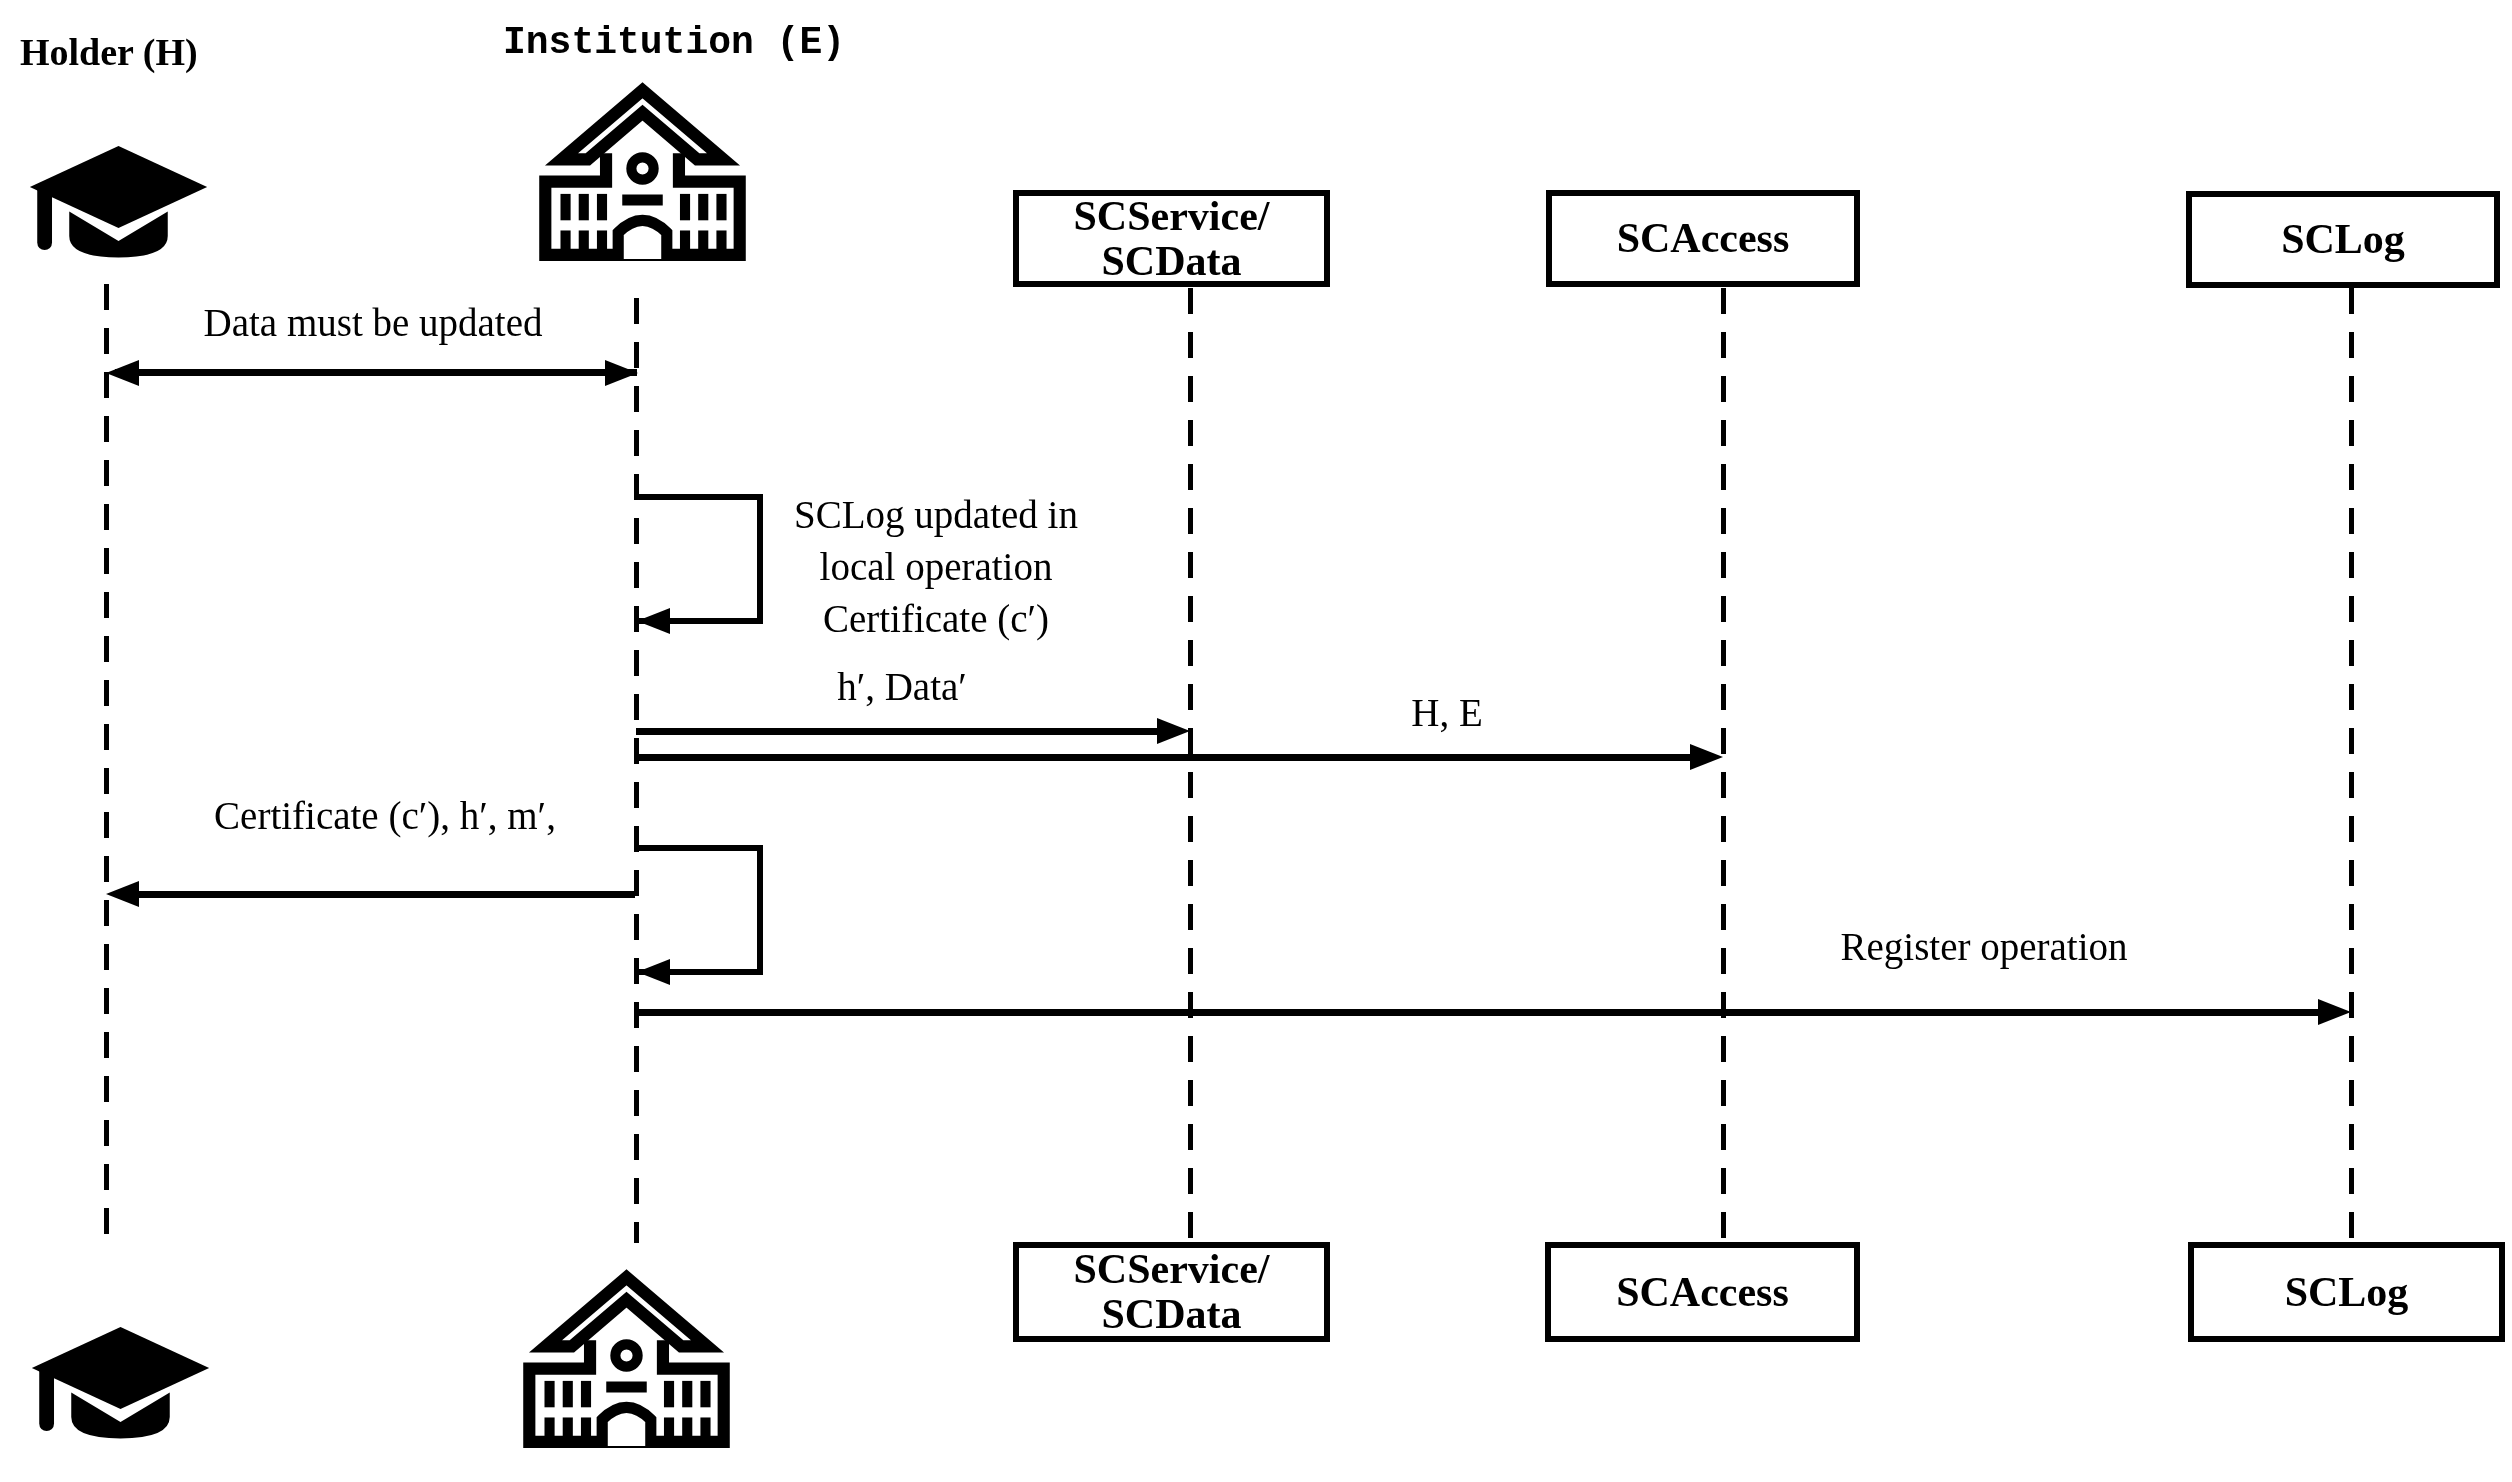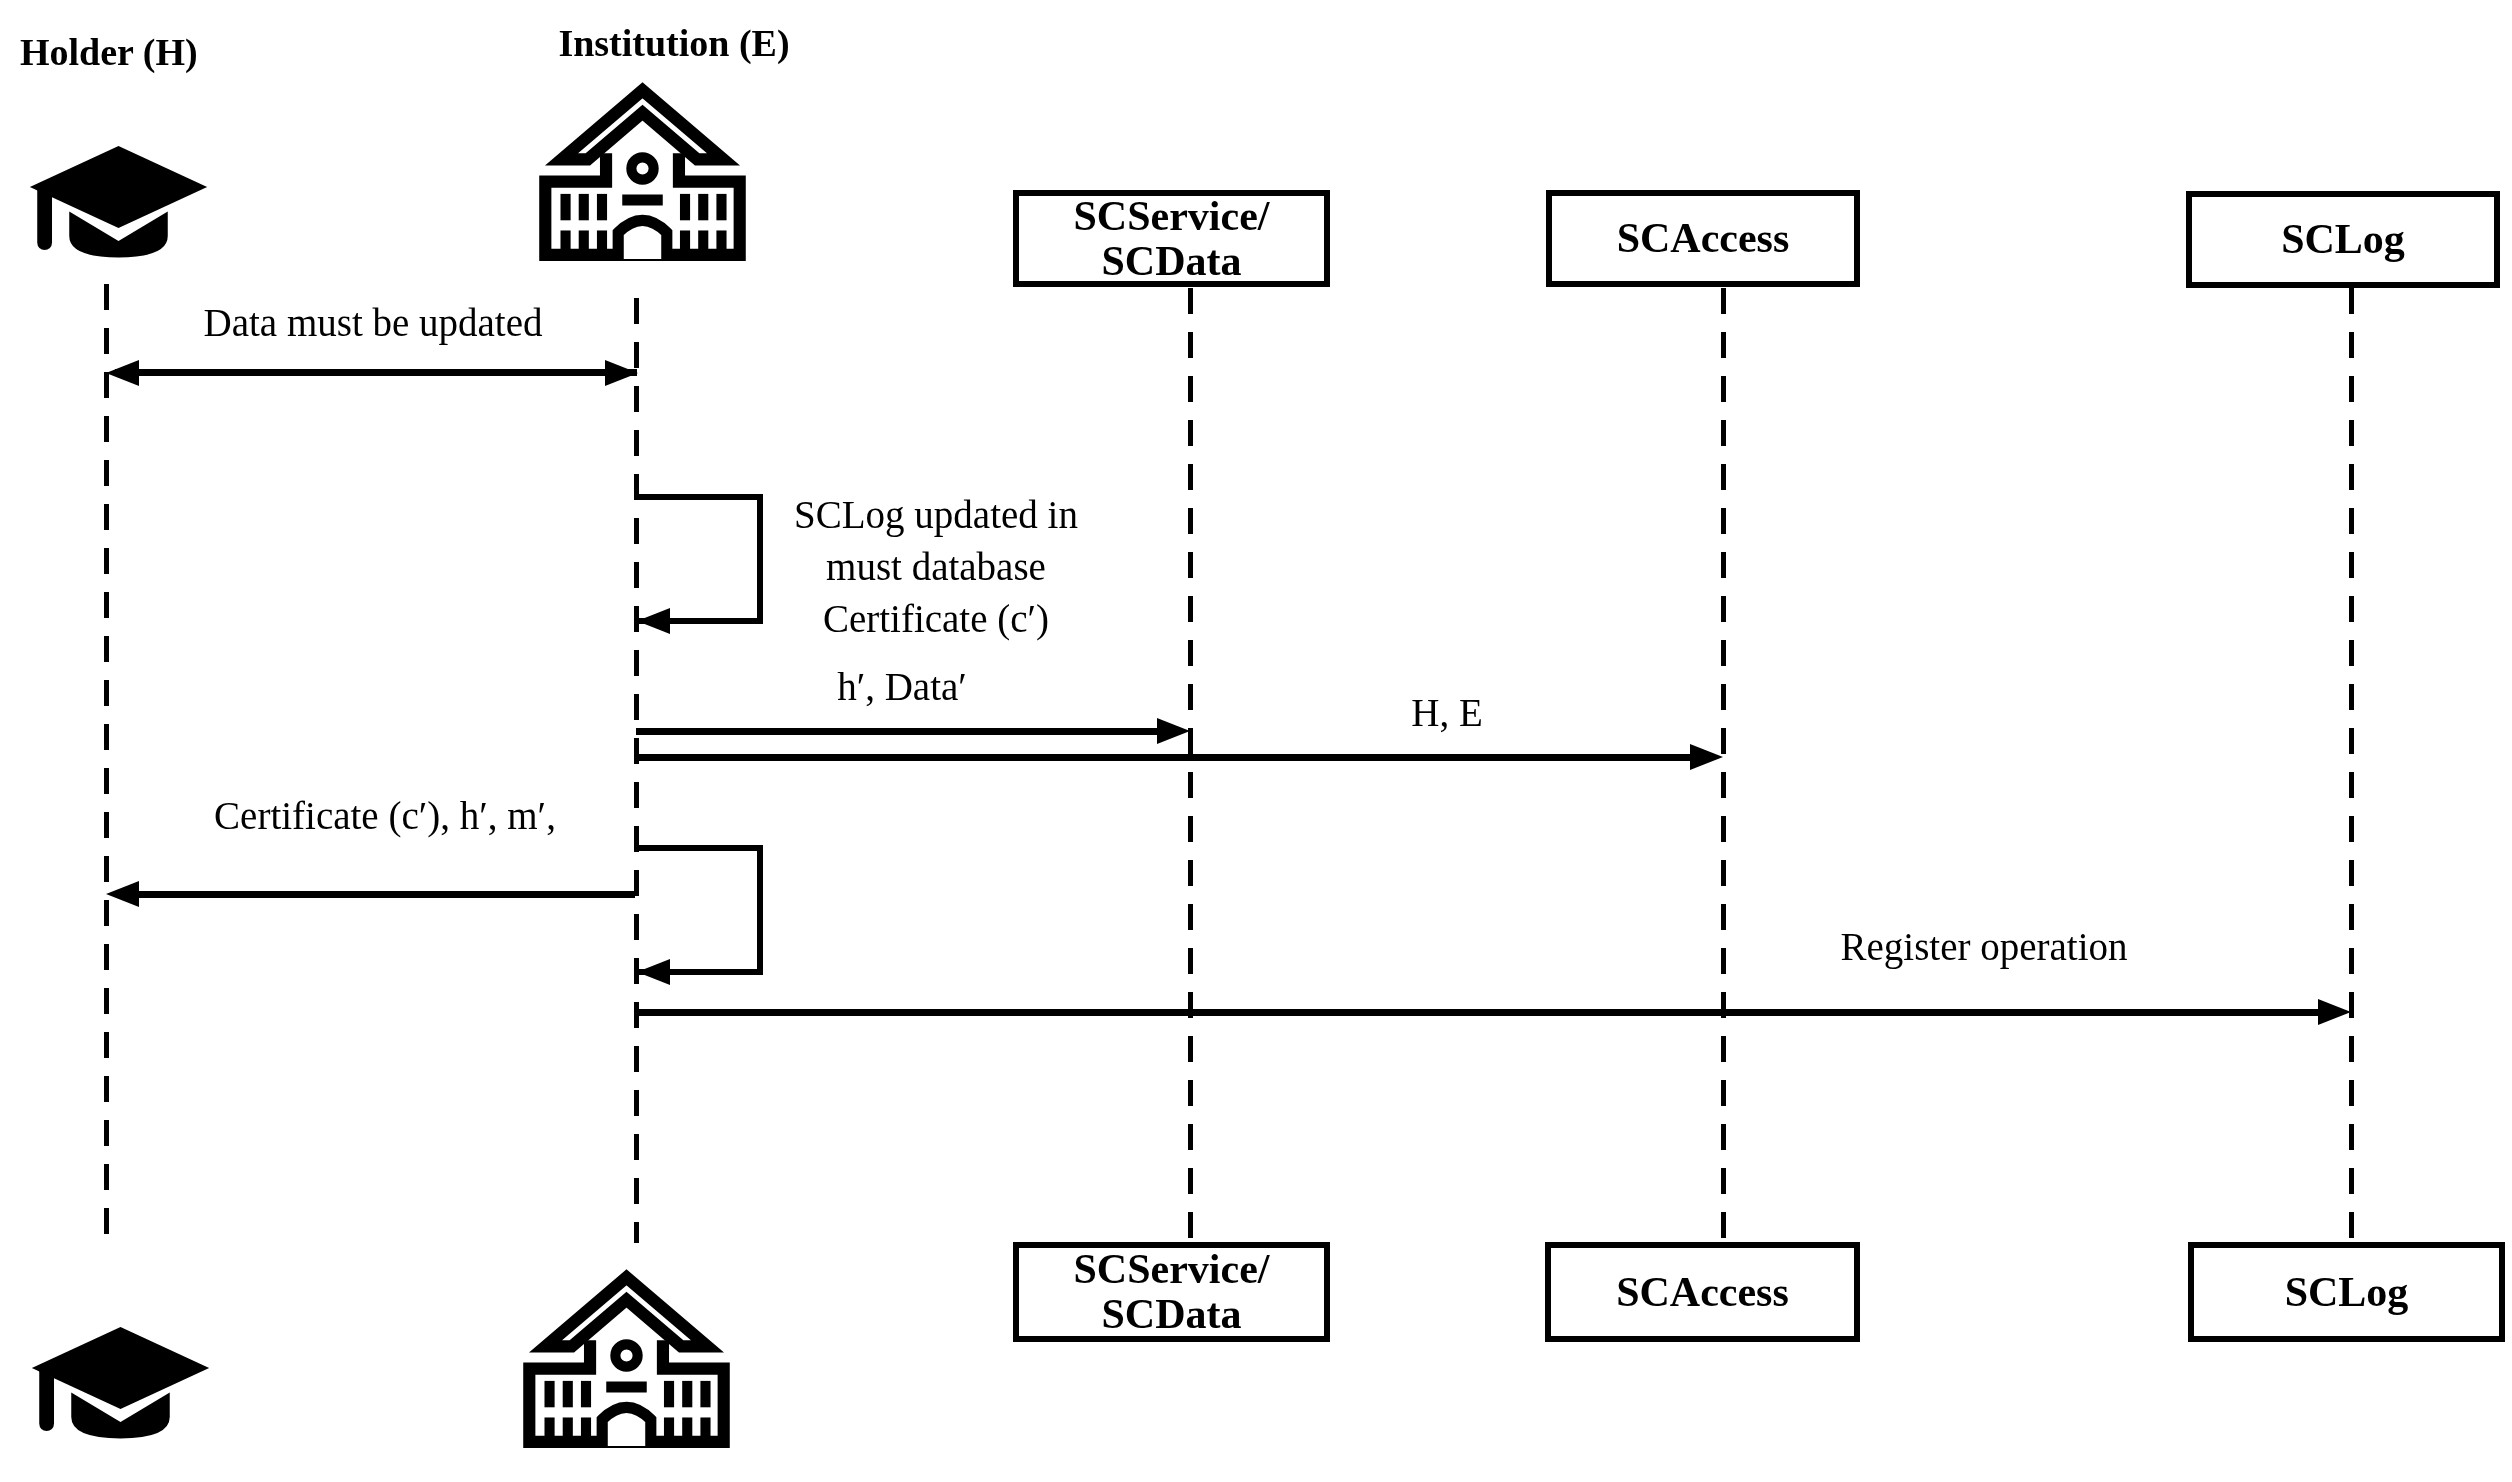--- a/index.html
+++ b/index.html
@@ -11,21 +11,21 @@
     font-family: "Liberation Serif", serif;
     color: #000000;
     overflow: hidden;
   }
   .title {
     position: absolute;
     font-weight: 700;
     font-size: 38px;
     white-space: nowrap;
   }
-  .center-x { transform: translateX(-50%); text-align: center; }
+  .center-x { transform: translateX(-50%); text-align: center; font-family: Liberation Mono, monospace; }
   .pbox {
     position: absolute;
     box-sizing: border-box;
     border: 6.3px solid #000;
     background: #fff;
     display: flex;
     flex-direction: column;
     align-items: center;
     justify-content: center;
     font-weight: 700;
@@ -125,21 +125,21 @@
 
   <div class="msg" style="left:373px; top:297px;font-family:Liberation Serif, serif;">Data must be updated</div>
   <div class="shaft" style="left:115px; top:369px; width:522px;"></div>
   <div class="head-l" style="left:106px; top:360px;"></div>
   <div class="head-r" style="left:605px; top:360px;"></div>
 
   <div class="loop" style="left:636px; top:494px; width:127px; height:130px;"></div>
   <div class="head-l" style="left:637px; top:608px;"></div>
   <div class="msg" style="left:936px; top:489px;">
     <div>SCLog updated in</div>
-    <div>must database</div>
+    <div>local operation</div>
     <div>Certificate (c′)</div>
   </div>
 
   <div class="msg" style="left:902px; top:661px;">h′, Data′</div>
   <div class="shaft" style="left:636px; top:728px; width:524px;"></div>
   <div class="head-r" style="left:1157px; top:718px;"></div>
 
   <div class="msg" style="left:1447px; top:687px;">H, E</div>
   <div class="shaft" style="left:636px; top:754px; width:1057px;"></div>
   <div class="head-r" style="left:1690px; top:744px;"></div>

